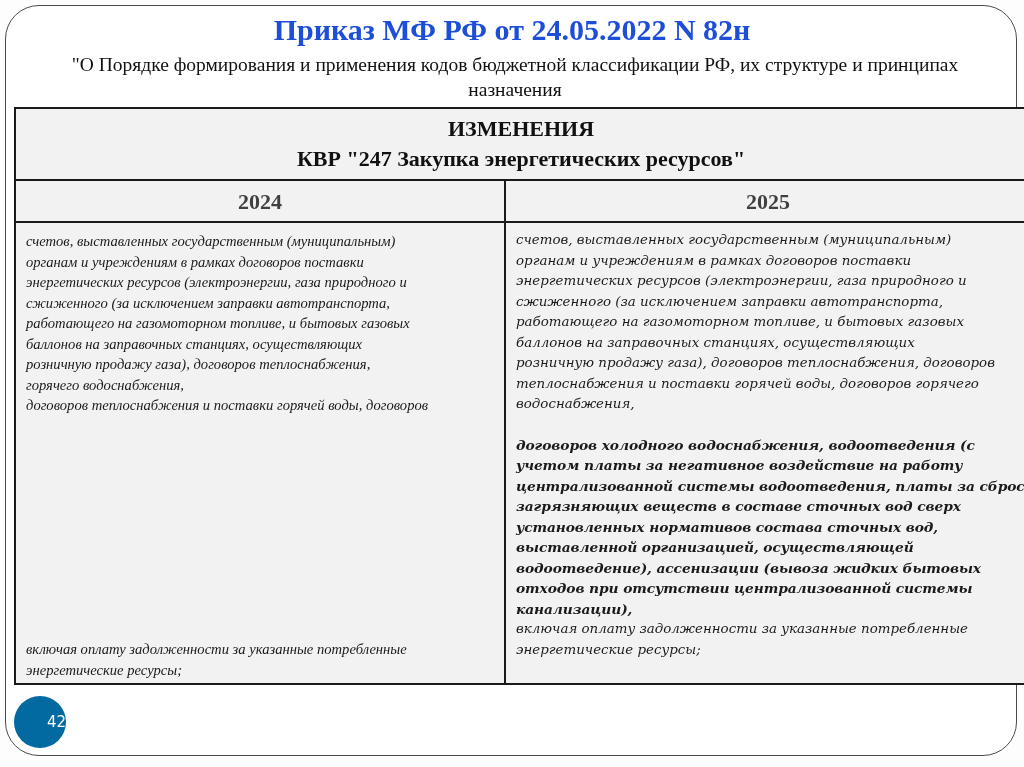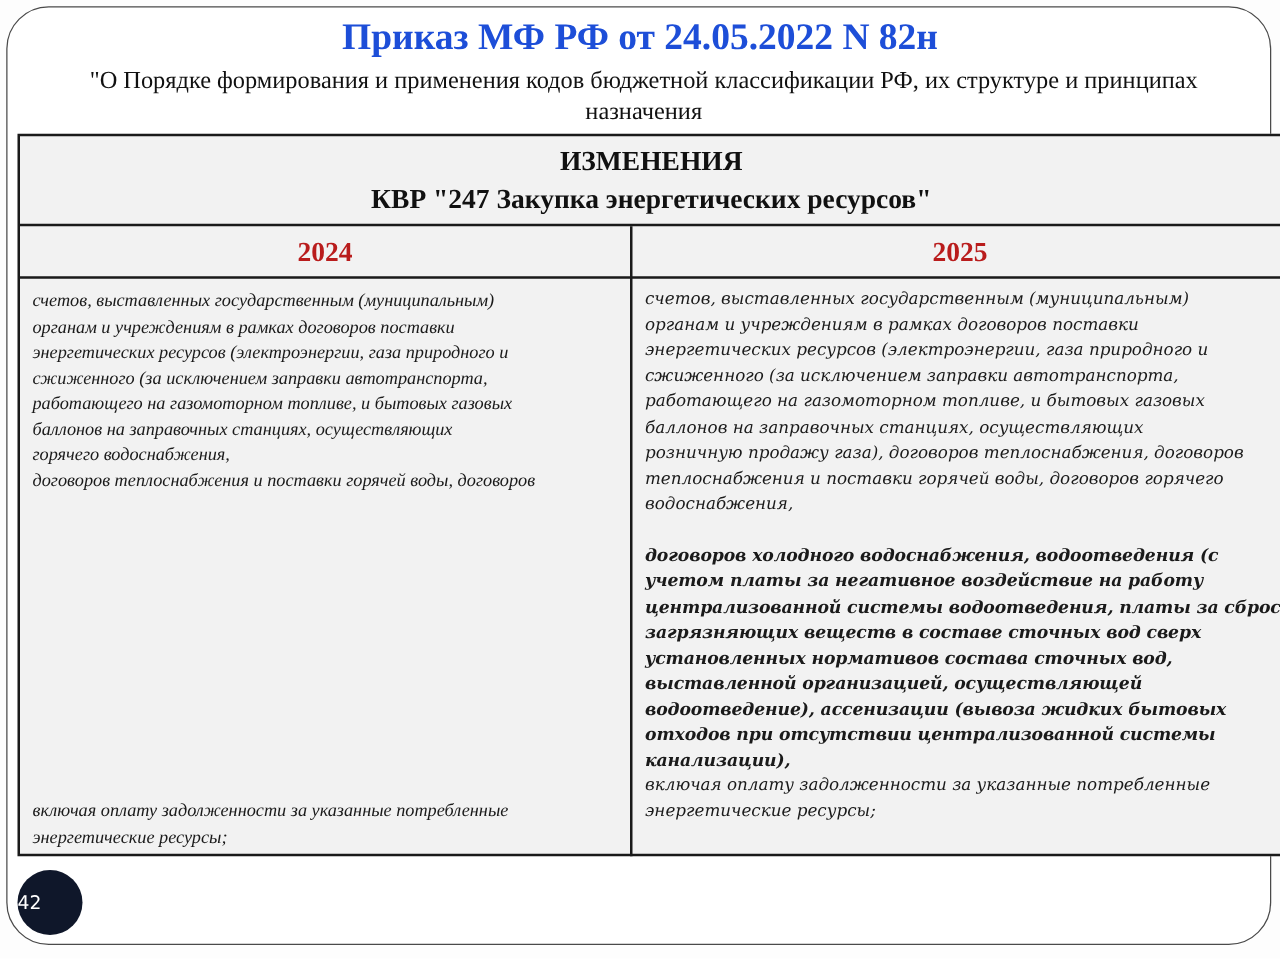--- a/index.html
+++ b/index.html
@@ -101,21 +101,21 @@
       height: 504px;
       background: #1a1a1a;
     }
     .year {
       position: absolute;
       top: 7px;
       font-family: "Liberation Serif", serif;
       font-weight: bold;
       font-size: 22px;
       line-height: 28px;
-      color: #b91c1c;
+      color: #404040;
       text-align: center;
     }
     .year-left { left: 0; width: 488px; }
     .year-right { left: 490px; width: 540px; text-align: left; padding-left: 240px; box-sizing: border-box; }
     .cell-left {
       position: absolute;
       left: 10px;
       top: 122px;
       width: 470px;
       height: 450px;
@@ -150,26 +150,26 @@
       font-size: 13.8px;
       letter-spacing: -0.1px;
     }
     .badge {
       position: absolute;
       left: 14px;
       top: 696px;
       width: 52px;
       height: 52px;
       border-radius: 50%;
-      background: #0f172a;
+      background: #0369a1;
       color: #ffffff;
       font-family: "DejaVu Sans", sans-serif;
       font-size: 15px;
       line-height: 52px;
-      text-align: left;
+      text-align: right;
     }
     .nowrap-line { display: block; white-space: nowrap; font-style: italic; }
   </style>
 </head>
 <body>
 
 <div class="slide">
   <div class="frame"></div>
 
   <div class="title">Приказ МФ РФ от 24.05.2022 N 82н</div>
@@ -188,20 +188,21 @@
 
     <div class="col-divider"></div>
 
     <div class="cell-left">
       <span class="nowrap-line">счетов, выставленных государственным (муниципальным)</span>
       <span class="nowrap-line">органам и учреждениям в рамках договоров поставки</span>
       <span class="nowrap-line">энергетических ресурсов (электроэнергии, газа природного и</span>
       <span class="nowrap-line">сжиженного (за исключением заправки автотранспорта,</span>
       <span class="nowrap-line">работающего на газомоторном топливе, и бытовых газовых</span>
       <span class="nowrap-line">баллонов на заправочных станциях, осуществляющих</span>
+      <span class="nowrap-line">розничную продажу газа), договоров теплоснабжения,</span>
       <span class="nowrap-line">горячего водоснабжения,</span>
       <span class="nowrap-line">договоров теплоснабжения и поставки горячей воды, договоров</span>
       <div class="tail">
         <span class="nowrap-line">включая оплату задолженности за указанные потребленные</span>
         <span class="nowrap-line">энергетические ресурсы;</span>
       </div>
     </div>
 
     <div class="cell-right">
       <p>

